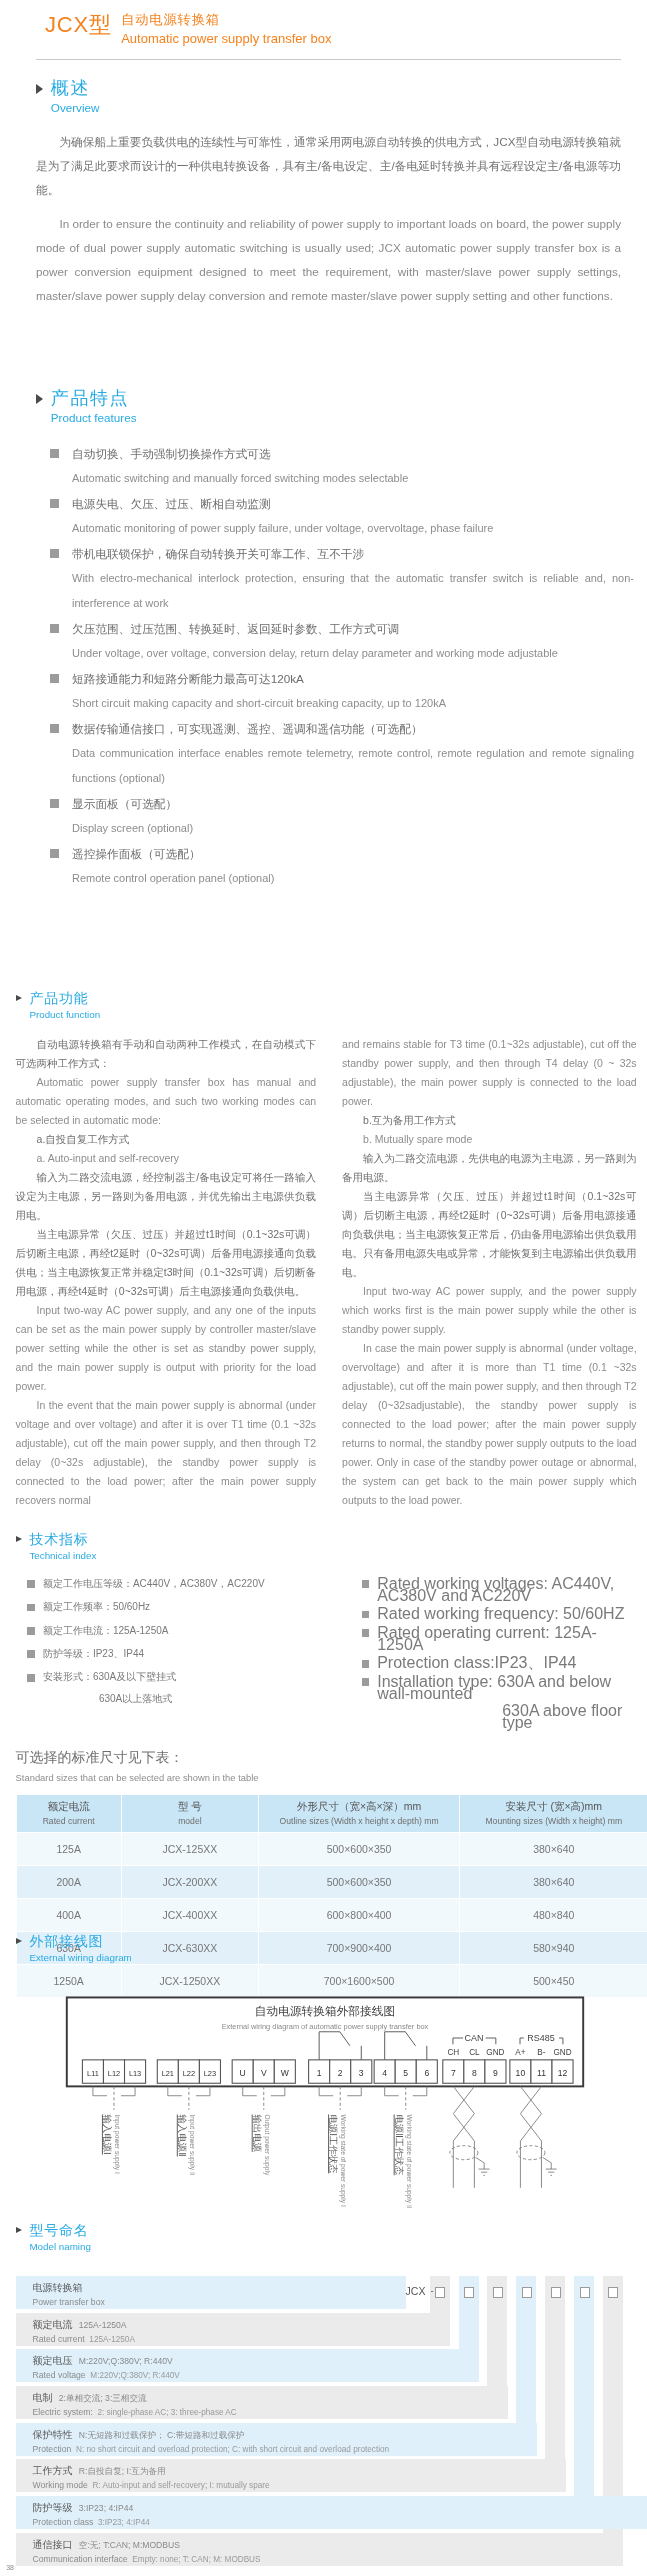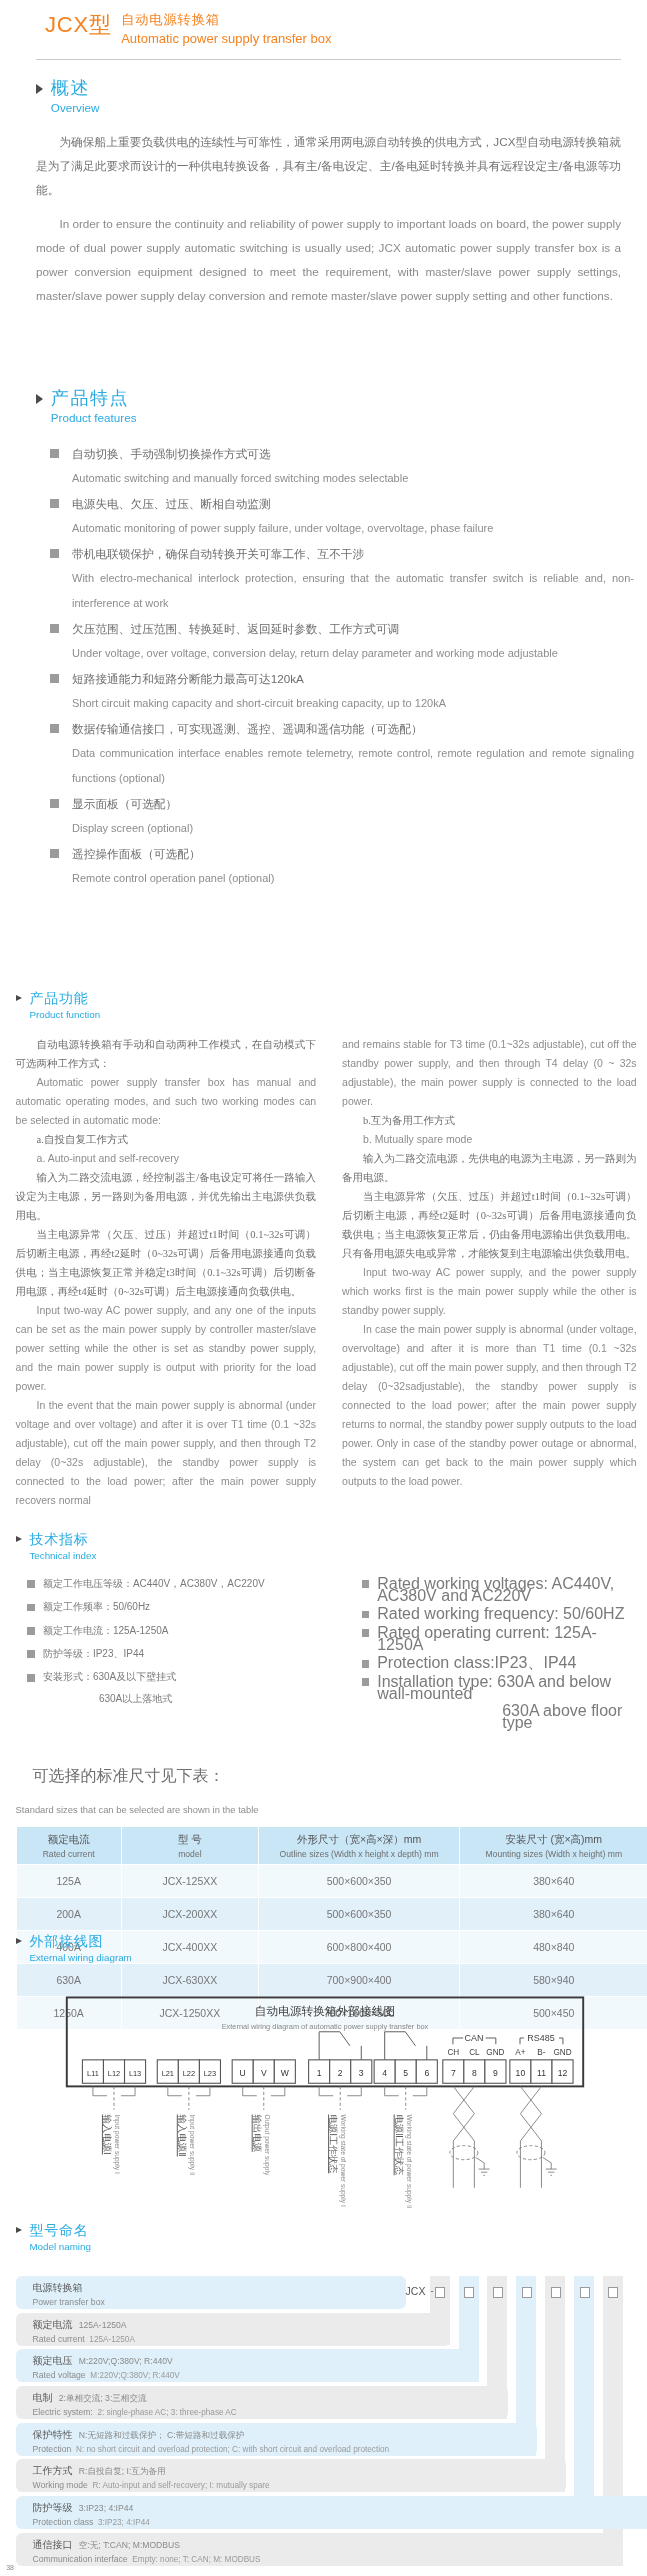--- a/index.html
+++ b/index.html
@@ -37,39 +37,39 @@
   .feature-text-cn::before{content:"";position:absolute;left:14px;top:7.8px;width:9.4px;height:9.4px;background:#9b9b9b;}
   .feature-text-en{color:#8d8d8d;font-size:11px;line-height:25px;margin-left:36px;text-align:justify;}
 
   
   #function{left:15.6px;top:991px;width:621px;}
   #func-cols{display:flex;gap:26px;margin-top:15.6px;}
   #func-left{width:301px;}
   #func-right{width:295px;}
   .fp{margin:0;font-size:10.5px;line-height:19px;text-align:justify;text-indent:2em;}
   .fp.ni{text-indent:0;}
-  .fp.cn{color:#6f6f6f;font-family:Liberation Serif, serif;}
+  .fp.cn{color:#6f6f6f;}
   .fp.en{color:#8d8d8d;}
 
   
   #technical{left:15.6px;top:1532px;width:621px;}
   #tech-cols{position:relative;margin-top:17px;height:133px;}
   #tech-left{position:absolute;left:11.7px;top:0;width:328px;}
   #tech-right{position:absolute;left:346px;top:0;width:276px;}
   .ti{position:relative;padding-left:15.6px;color:#7a7a7a;font-size:10px;line-height:11.7px;}
   .ti::before{content:"";position:absolute;left:0;top:2.3px;width:7.8px;height:7.8px;background:#9b9b9b;}
   #tech-left .ti{margin-bottom:11.7px;}
   #tech-right .ti{margin-bottom:7px;font-size:16px;}
   .ti .sub{display:block;padding-top:10px;}
   #tech-left .ti .sub{margin-left:56px;}
   #tech-right .ti .sub{margin-left:125px;padding-top:5.5px;}
 
   
   #sizes{left:15.6px;top:1749px;width:618px;}
-  .tbl-intro-cn{color:#6f6f6f;font-size:16px;margin:17px;}
+  .tbl-intro-cn{color:#6f6f6f;font-size:14px;margin:0;}
   .tbl-intro-en{color:#8d8d8d;font-size:9.4px;margin:4.7px 0 0 0;}
   #size-table{margin-top:11px;width:618px;border-collapse:collapse;table-layout:fixed;}
   #size-table th,#size-table td{border:1.6px solid #ffffff;text-align:center;vertical-align:middle;}
   #size-table th{background:#c9e6f6;font-weight:normal;padding:5.5px 1.6px;}
   #size-table th .h-cn{color:#555;font-size:10.5px;display:block;}
   #size-table th .h-en{color:#6e6e6e;font-size:8.6px;display:block;margin-top:2.3px;}
   #size-table td{color:#767676;font-size:10.5px;height:30px;}
   #size-table tr.odd td{background:#f2f9fd;}
   #size-table tr.even td{background:#e2f0fa;}
   .cw1{width:101px;} .cw2{width:133px;} .cw3{width:197px;} .cw4{width:184px;}
@@ -77,21 +77,21 @@
   
   #wiring-head{left:15.6px;top:1934px;}
   #wiring-svg{left:59px;top:1991px;}
 
   
   #naming-head{left:15.6px;top:2223px;}
   #staircase{left:15.6px;top:2276px;width:621px;height:290px;}
   .strip{position:absolute;top:0;width:20px;}
   .s-gray{background:#ebebeb;}
   .s-blue{background:#dff0fa;}
-  .n-row{position:absolute;left:0;height:33px;border-radius:6px;}
+  .n-row{position:absolute;left:0;height:33px;}
   .n-row .rl{position:absolute;left:17px;top:3.9px;white-space:nowrap;}
   .lab-cn{color:#5a5a5a;font-size:10px;}
   .lab-val-cn{color:#8a8a8a;font-size:8.6px;margin-left:6.2px;}
   .rl2{position:absolute;left:17px;top:18px;white-space:nowrap;}
   .lab-en{color:#8b8b8b;font-size:8.6px;}
   .lab-val-en{color:#9a9a9a;font-size:8.2px;margin-left:4.7px;}
   #jcx-label{position:absolute;left:390px;top:8.6px;font-size:10.5px;color:#555;}
   .code-box{position:absolute;top:11px;width:8.6px;height:8.6px;background:#fff;border:0.8px solid #9a9a9a;}
   #dash-pre{position:absolute;top:9.4px;font-size:9.4px;color:#555;}
 

